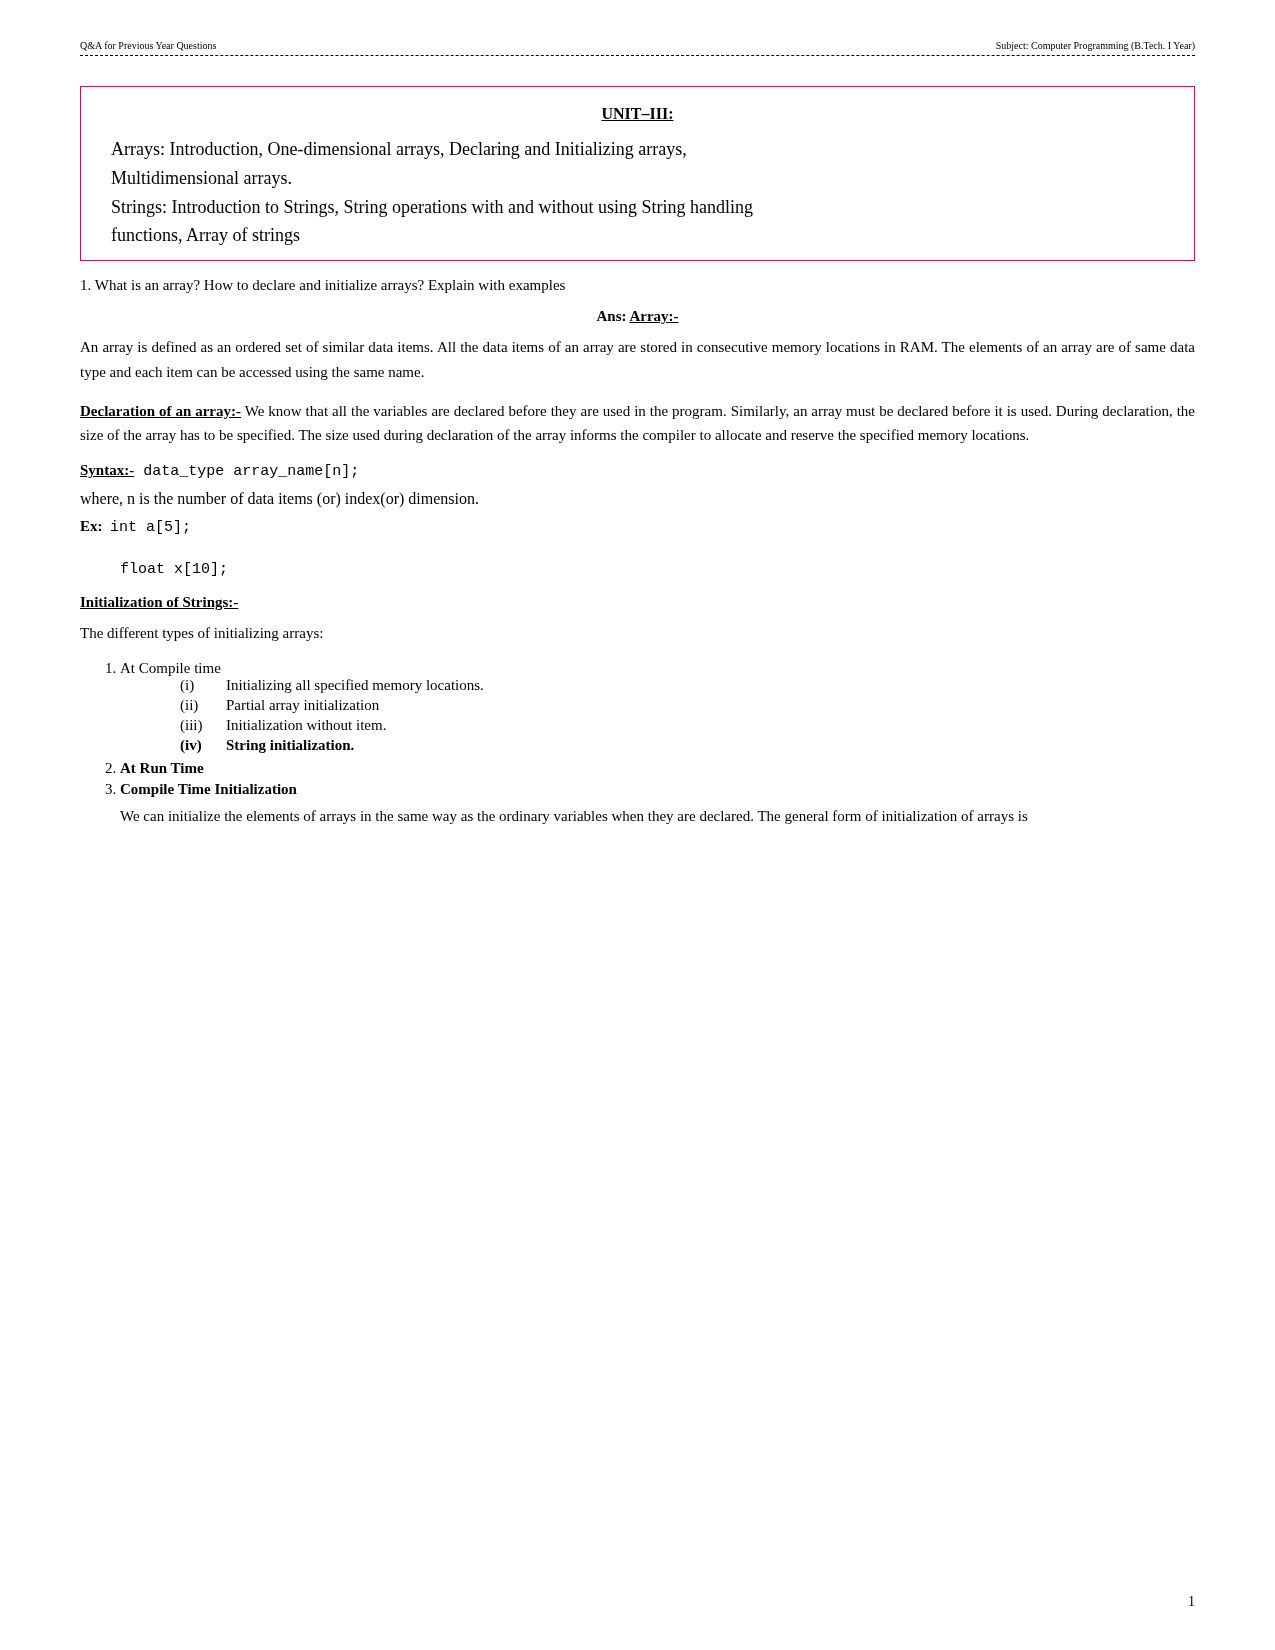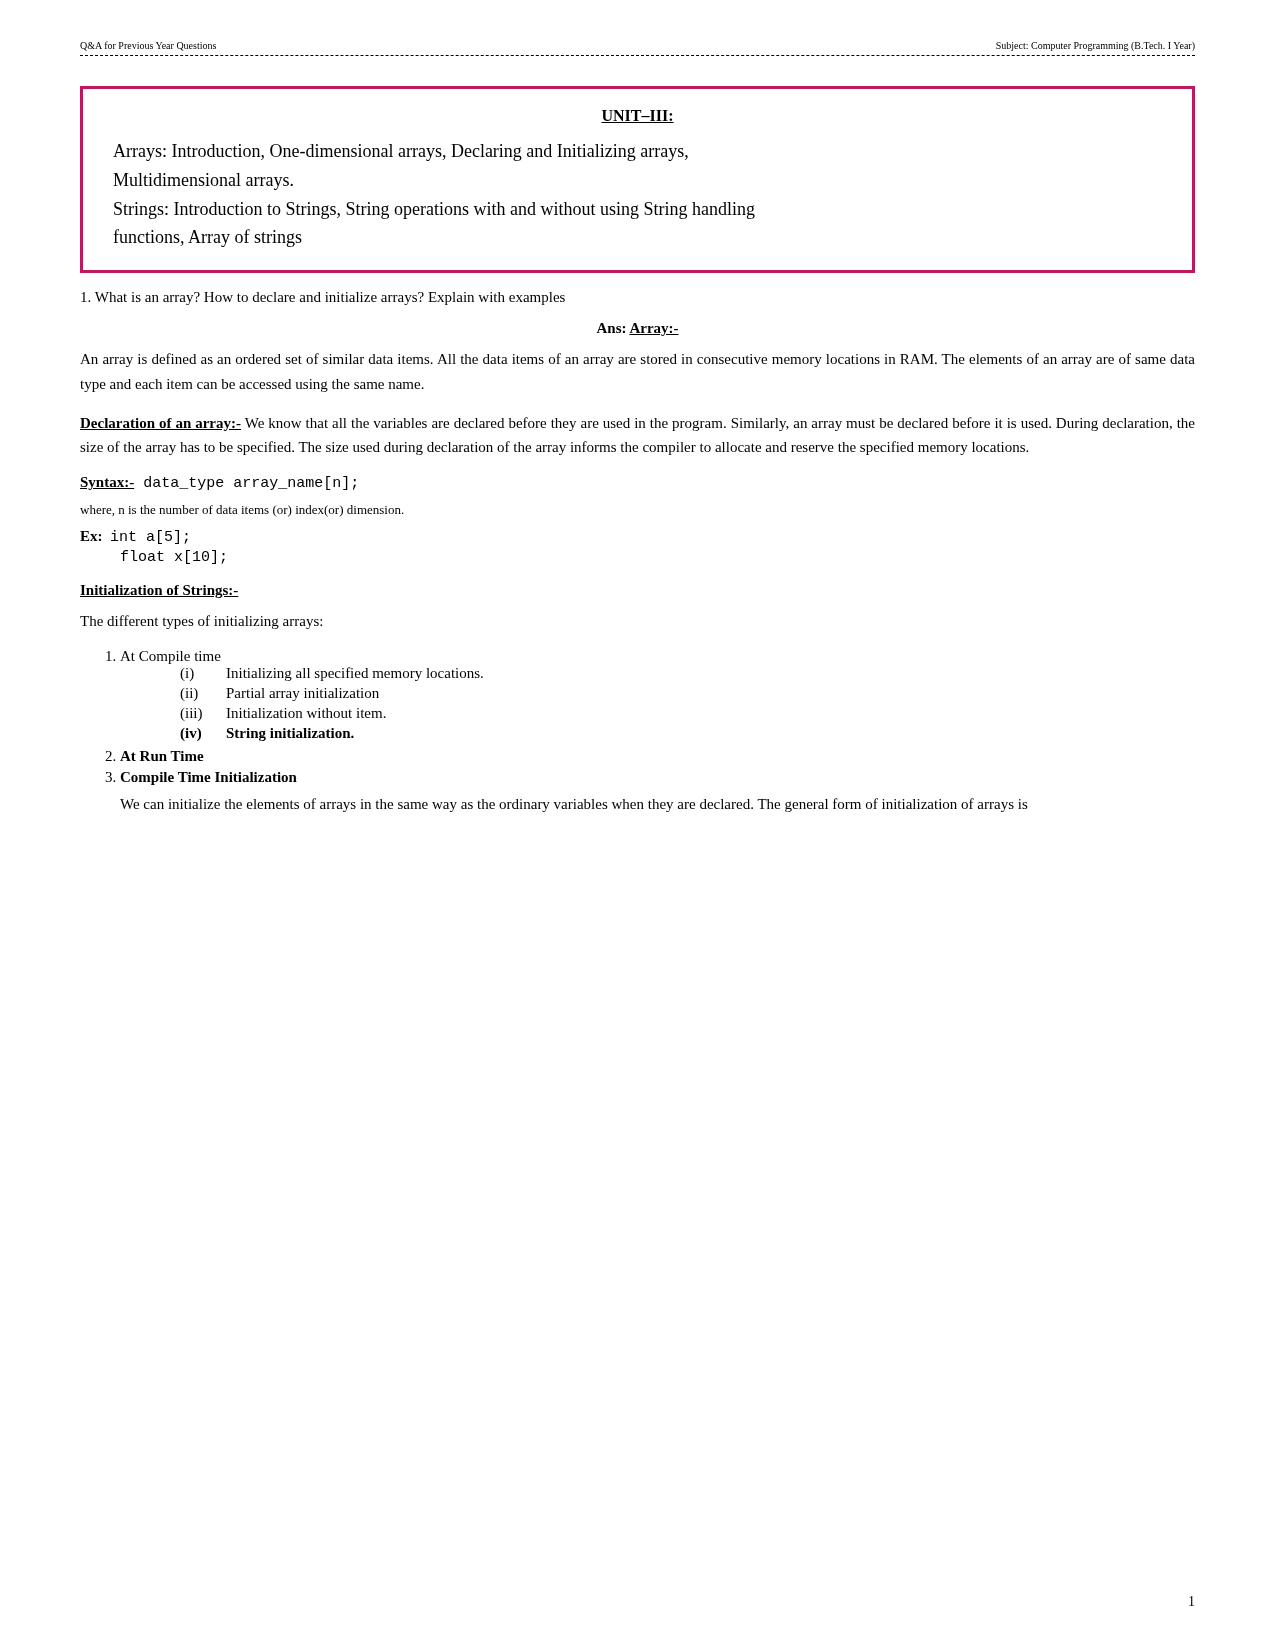--- a/index.html
+++ b/index.html
@@ -21,22 +21,22 @@
       justify-content: space-between;
       font-size: 10px;
       margin-bottom: 4px;
     }
     .header-divider {
       border: none;
       border-top: 1px dashed #000;
       margin-bottom: 30px;
     }
     .unit-box {
-      border: 3px solid #be185d;
-      padding: 18px 30px 18px 30px;
+      border: 1px solid #be185d;
+      padding: 18px 30px 10px 30px;
     }
     .unit-title {
       text-align: center;
       font-weight: bold;
       text-decoration: underline;
       font-size: 16px;
       margin-bottom: 12px;
     }
     .unit-content {
       font-size: 18px;
@@ -81,29 +81,29 @@
     }
     .syntax-label {
       font-weight: bold;
       text-decoration: underline;
     }
     .mono {
       font-family: Liberation Mono, monospace;
     }
     .where-line {
       margin-bottom: 10px;
-      font-size: 13px;
+      font-size: 16px;
     }
     .range-line {
       margin-left: 20px;
       margin-bottom: 10px;
       font-size: 15px;
     }
     .ex-line {
-      margin-bottom: 2px;
+      margin-bottom: 24px;
       font-size: 15px;
     }
     .ex-indent {
       margin-left: 40px;
       margin-bottom: 6px;
       font-size: 15px;
     }
     .section-heading {
       font-weight: bold;
       text-decoration: underline;

